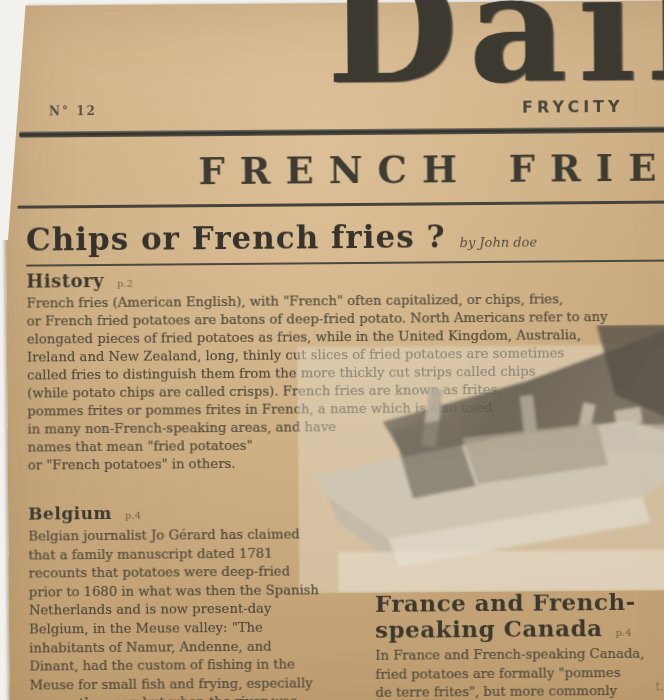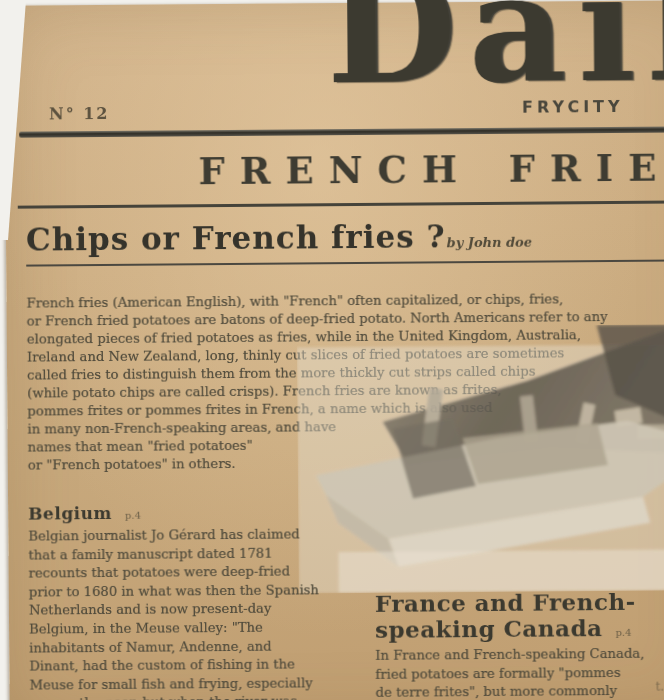--- a/index.html
+++ b/index.html
@@ -26,21 +26,21 @@
   }
 
   .masthead{
     position:absolute;left:322px;top:-62px;
     font-family:"DejaVu Serif", serif;font-weight:bold;
     font-size:150px;letter-spacing:12px;color:#3c3a30;
     text-shadow:2px 0 0 #44423a, 3px 1px 1px rgba(60,56,46,.55);
     white-space:nowrap;filter:blur(.6px);
   }
   .issue-no{
-    position:absolute;left:44px;top:99px;font-size:16px;font-weight:bold;
+    position:absolute;left:44px;top:99px;font-size:12px;font-weight:bold;
     color:rgba(62,58,44,.8);letter-spacing:2px;filter:blur(.45px);
   }
   .city{
     position:absolute;left:517px;top:96px;
     font-family:"DejaVu Sans", sans-serif;font-weight:bold;
     font-size:16px;letter-spacing:4px;color:#4a473c;filter:blur(.45px);
   }
   .rule-thick{
     position:absolute;left:14px;top:126px;width:700px;height:6px;
     background:linear-gradient(#7a766a,#2e2c25 45%,#56534a);
@@ -57,21 +57,21 @@
   }
   .title-row{
     position:absolute;left:20px;top:216px;display:flex;align-items:baseline;
     white-space:nowrap;
   }
   .article-title{
     font-size:31px;font-weight:bold;color:#35332b;letter-spacing:1px;
     filter:blur(.45px);
   }
   .byline{
-    margin-left:1px;font-size:13px;font-style:italic;font-weight:bold;
+    margin-left:14px;font-size:13px;font-style:italic;font-weight:normal;
     color:rgba(60,56,44,.85);filter:blur(.5px);text-align:right;
   }
   .rule-title{
     position:absolute;left:20px;top:259px;width:640px;height:2px;
     background:#4b4840;filter:blur(.55px);
   }
   .sec-head{
     position:absolute;font-weight:bold;color:#3b392f;letter-spacing:.5px;
     filter:blur(.45px);white-space:nowrap;
   }
@@ -106,20 +106,23 @@
 
     <div class="headline">FRENCH FRIES</div>
     <div class="rule-thin"></div>
 
     <div class="title-row">
       <span class="article-title">Chips or French fries ?</span>
       <span class="byline">by John doe</span>
     </div>
     <div class="rule-title"></div>
 
+    <div class="sec-head" style="left:20px;top:265px;font-size:18px;">
+      <span>History</span><span class="pref">p.2</span>
+    </div>
     <div class="para" style="left:20px;top:289px;">
       <div class="line">French fries (American English), with "French" often capitalized, or chips, fries,</div>
       <div class="line">or French fried potatoes are batons of deep-fried potato. North Americans refer to any</div>
       <div class="line">elongated pieces of fried potatoes as fries, while in the United Kingdom, Australia,</div>
       <div class="line">Ireland and New Zealand, long, thinly cut slices of fried potatoes are sometimes</div>
       <div class="line">called fries to distinguish them from the more thickly cut strips called chips</div>
       <div class="line">(while potato chips are called crisps). French fries are known as frites,</div>
       <div class="line">pommes frites or pommes frites in French, a name which is also used</div>
       <div class="line">in many non-French-speaking areas, and have</div>
       <div class="line">names that mean "fried potatoes"</div>

